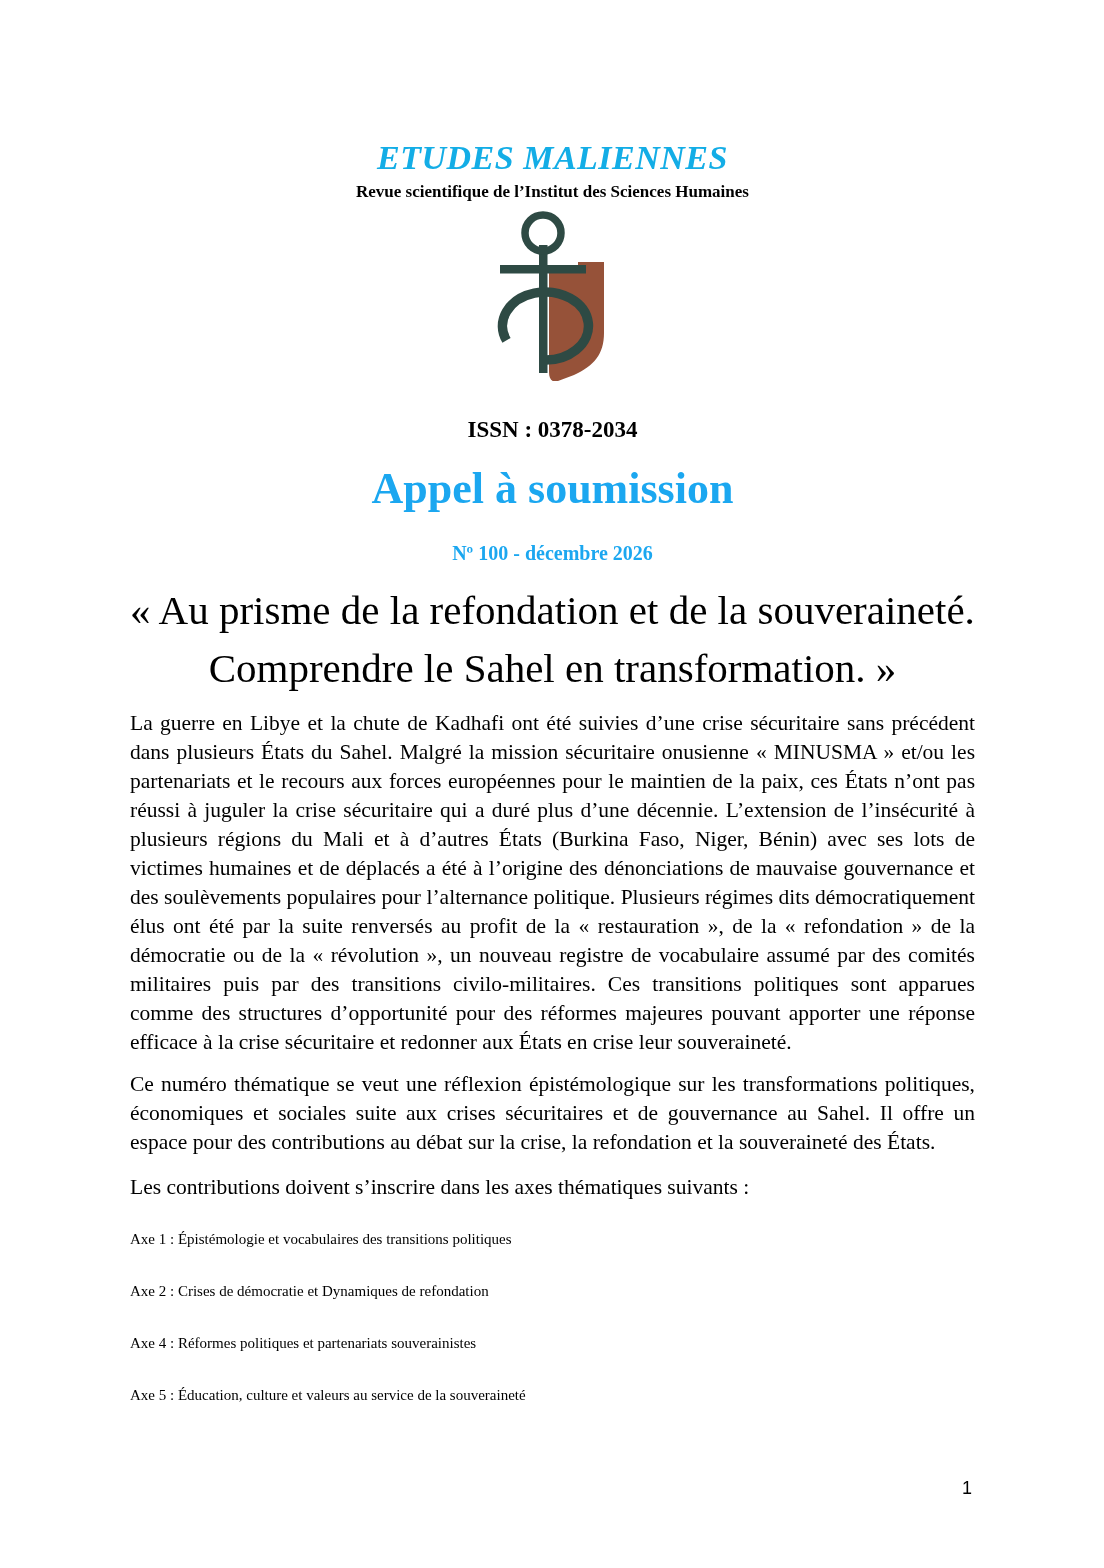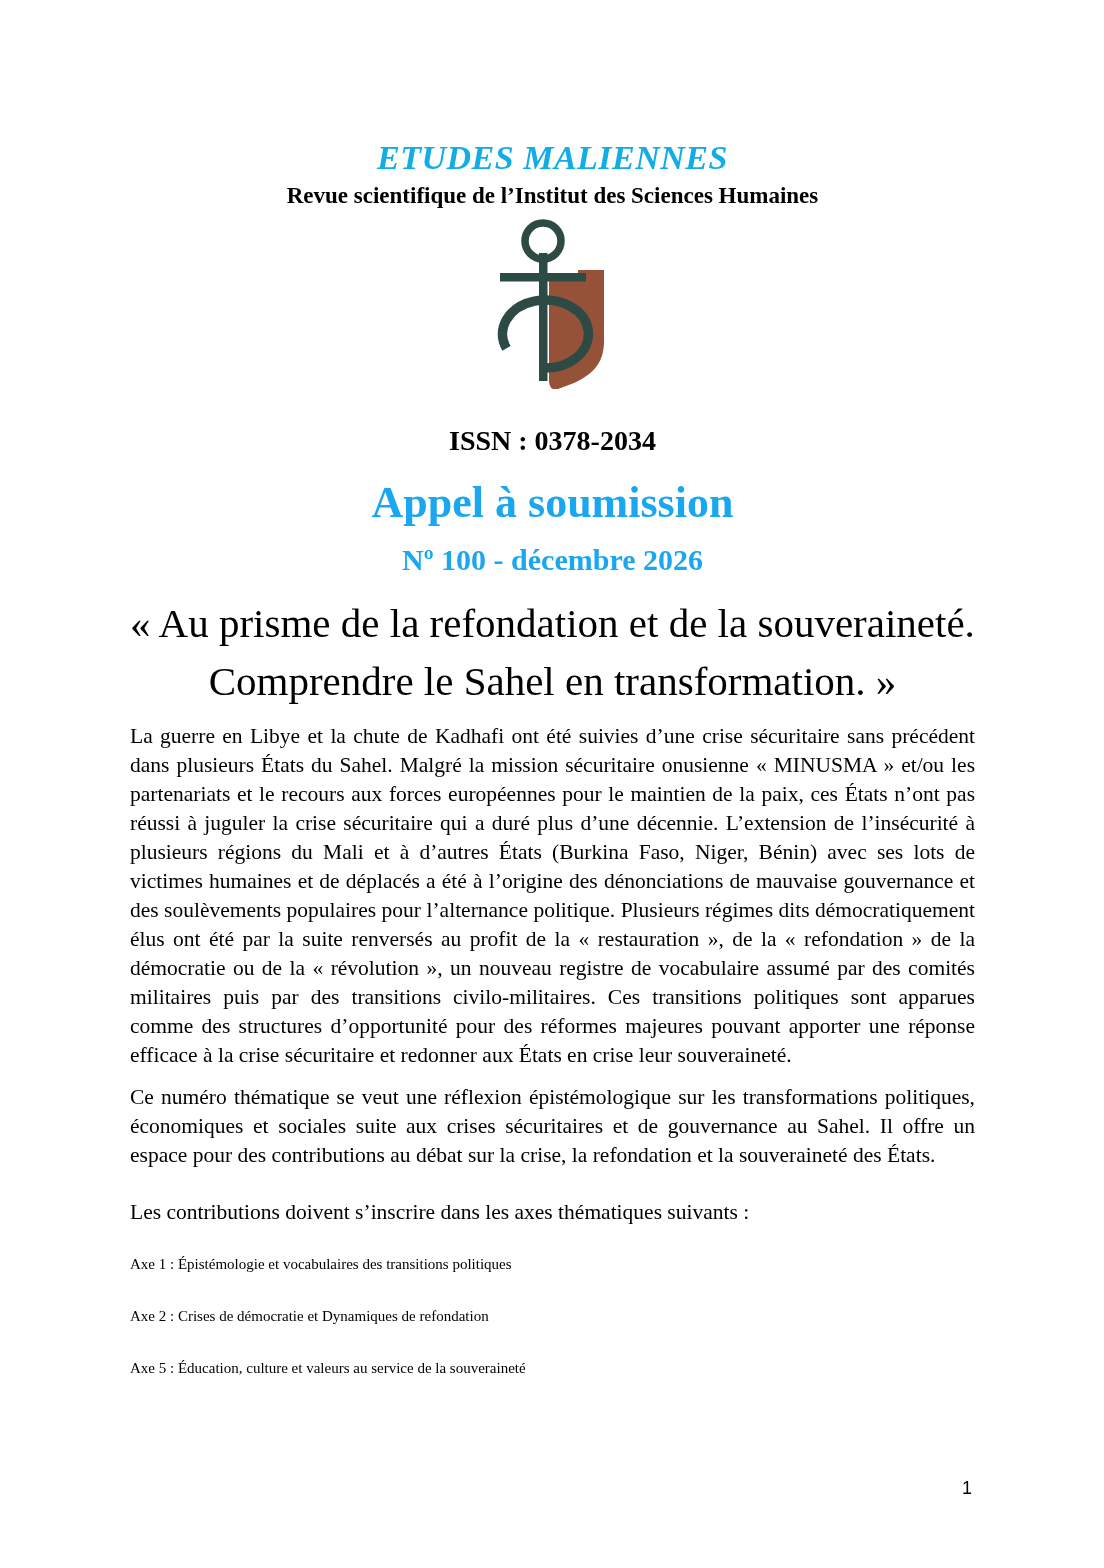--- a/index.html
+++ b/index.html
@@ -21,76 +21,76 @@
 
   .journal-title {
     font-size: 34px;
     font-weight: bold;
     font-style: italic;
     letter-spacing: 0.5px;
     color: var(--journal_title, #13ade6);
     line-height: 1.15;
   }
   .journal-subtitle {
-    font-size: 23px;
+    font-size: 17px;
     font-weight: bold;
     margin-top: 5px;
     line-height: 1.2;
   }
   .location-line {
     font-size: 21px;
     font-weight: bold;
     margin-top: 26px;
     letter-spacing: 0.5px;
   }
   .logo-wrap {
     margin-top: 5px;
     height: 176px;
     display: flex;
     justify-content: center;
     align-items: center;
   }
   .issn-line {
-    font-size: 28px;
+    font-size: 23px;
     font-weight: bold;
     margin-top: 34px;
   }
   .call-title {
     font-size: 44px;
     font-weight: bold;
     color: var(--call_accent, #1ba7f0);
     margin-top: 20px;
     line-height: 1.2;
   }
   .issue-line {
-    font-size: 30px;
+    font-size: 20px;
     font-weight: bold;
     color: var(--call_accent, #1ba7f0);
-    margin-top: 13px;
+    margin-top: 25px;
     line-height: 1.2;
   }
   .main-title {
     font-size: 41px;
     font-weight: normal;
     margin-top: 17px;
     line-height: 1.40;
   }
   .body-text {
     margin-top: 12px;
   }
   .paragraph {
     font-size: 21.5px;
     line-height: 29px;
     text-align: justify;
     margin-bottom: 13px;
   }
   .axes-intro {
     font-size: 21.5px;
     line-height: 29px;
-    margin-top: 28px;
+    margin-top: 16px;
   }
   .axis-item {
     font-size: 15px;
     line-height: 29px;
     margin-top: 23px;
   }
   .page-number {
     position: absolute;
     top: 1479px;
     right: 132px;
@@ -146,19 +146,20 @@
       <p class="paragraph">La guerre en Libye et la chute de Kadhafi ont été suivies d’une crise sécuritaire sans précédent dans plusieurs États du Sahel. Malgré la mission sécuritaire onusienne « MINUSMA » et/ou les partenariats et le recours aux forces européennes pour le maintien de la paix, ces États n’ont pas réussi à juguler la crise sécuritaire qui a duré plus d’une décennie. L’extension de l’insécurité à plusieurs régions du Mali et à d’autres États (Burkina Faso, Niger, Bénin) avec ses lots de victimes humaines et de déplacés a été à l’origine des dénonciations de mauvaise gouvernance et des soulèvements populaires pour l’alternance politique. Plusieurs régimes dits démocratiquement élus ont été par la suite renversés au profit de la « restauration », de la « refondation » de la démocratie ou de la « révolution », un nouveau registre de vocabulaire assumé par des comités militaires puis par des transitions civilo-militaires. Ces transitions politiques sont apparues comme des structures d’opportunité pour des réformes majeures pouvant apporter une réponse efficace à la crise sécuritaire et redonner aux États en crise leur souveraineté.</p>
 
       <p class="paragraph">Ce numéro thématique se veut une réflexion épistémologique sur les transformations politiques, économiques et sociales suite aux crises sécuritaires et de gouvernance au Sahel. Il offre un espace pour des contributions au débat sur la crise, la refondation et la souveraineté des États.</p>
 
       <div class="axes-intro">Les contributions doivent s’inscrire dans les axes thématiques suivants :</div>
 
       <div class="axis-item">Axe 1 : Épistémologie et vocabulaires des transitions politiques</div>
 
       <div class="axis-item">Axe 2 : Crises de démocratie et Dynamiques de refondation</div>
 
+      <div class="axis-item">Axe 4 : Réformes politiques et partenariats souverainistes</div>
 
       <div class="axis-item">Axe 5 : Éducation, culture et valeurs au service de la souveraineté</div>
     </div>
   </div>
 
   <div class="page-number">1</div>
 </div>
 
 </body></html>

